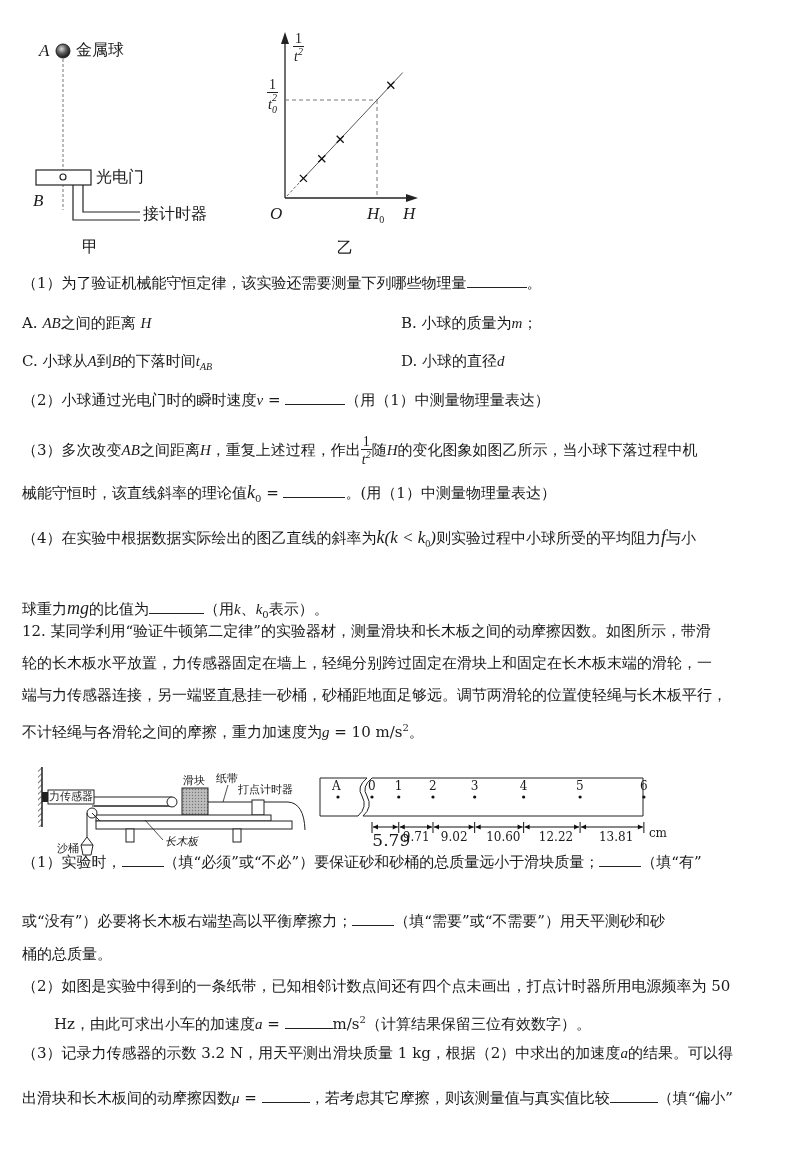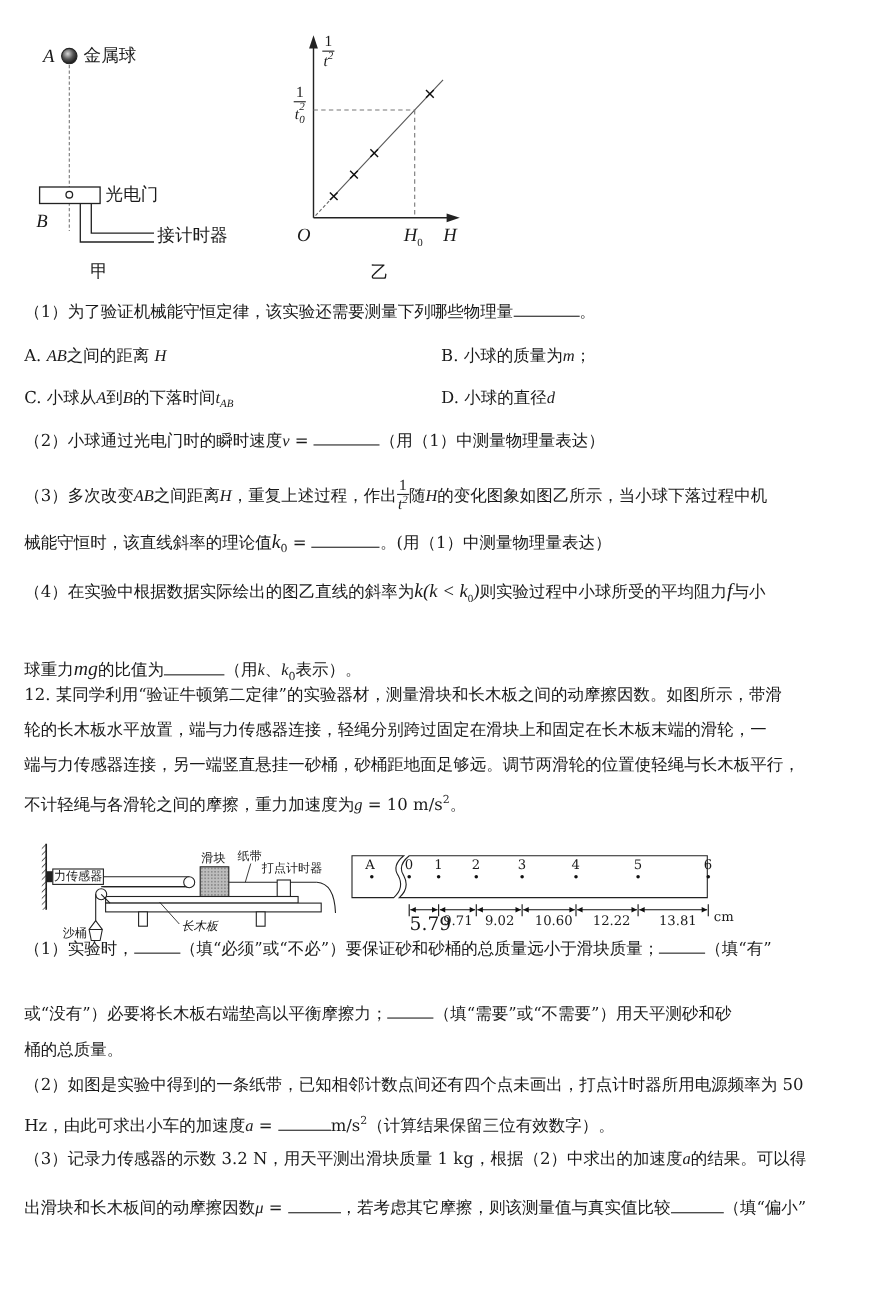--- a/index.html
+++ b/index.html
@@ -116,21 +116,21 @@
 </div>
 
 <div class="line" style="top:527px;">
   <span>（4）在实验中根据数据实际绘出的图乙直线的斜率为</span><i style="font-size:18px;">k</i><span class="it" style="font-size:17px;"><span>(k &lt; k</span><sub style="font-style:normal;">0</sub><span>)</span></span><span>则实验过程中小球所受的平均阻力</span><i style="font-size:18px;">f</i><span>与小</span>
 </div>
 <div class="line" style="top:598px;">
   <span>球重力</span><i style="font-size:18px;">mg</i><span>的比值为</span><span class="blank" style="width:55px;"></span><span>（用</span><i>k</i><span>、</span><i>k</i><sub>0</sub><span>表示）。</span>
 </div>
 
 <div class="line" style="top:621px;">12. 某同学利用“验证牛顿第二定律”的实验器材，测量滑块和长木板之间的动摩擦因数。如图所示，带滑</div>
-<div class="line" style="top:653px;">轮的长木板水平放置，端与力传感器连接，轻绳分别跨过固定在滑块上和固定在长木板末端的滑轮，一</div>
+<div class="line" style="top:653px;">轮的长木板水平放置，力传感器固定在墙上，轻绳分别跨过固定在滑块上和固定在长木板末端的滑轮，一</div>
 <div class="line" style="top:685px;">端与力传感器连接，另一端竖直悬挂一砂桶，砂桶距地面足够远。调节两滑轮的位置使轻绳与长木板平行，</div>
 <div class="line" style="top:718px;">
   <span>不计轻绳与各滑轮之间的摩擦，重力加速度为</span><i>g</i><span> = 10 m/s</span><sup>2</sup><span>。</span>
 </div>
 
 <div class="abs" style="left:20px;top:755px;width:290px;height:115px;">
   <svg width="290" height="115">
     <defs>
       <pattern id="hatch" width="4" height="4" patternUnits="userSpaceOnUse" patternTransform="rotate(45)">
         <line x1="0" y1="0" x2="0" y2="4" stroke="#222" stroke-width="1.2"></line>
@@ -247,21 +247,21 @@
 
 <div class="line" style="top:852px;">
   <span>（1）实验时，</span><span class="blank" style="width:42px;"></span><span>（填“必须”或“不必”）要保证砂和砂桶的总质量远小于滑块质量；</span><span class="blank" style="width:42px;"></span><span>（填“有”</span>
 </div>
 <div class="line" style="top:911px;">
   <span>或“没有”）必要将长木板右端垫高以平衡摩擦力；</span><span class="blank" style="width:42px;"></span><span>（填“需要”或“不需要”）用天平测砂和砂</span>
 </div>
 <div class="line" style="top:944px;">桶的总质量。</div>
 
 <div class="line" style="top:976px;">（2）如图是实验中得到的一条纸带，已知相邻计数点间还有四个点未画出，打点计时器所用电源频率为 50</div>
-<div class="line" style="top:1010px;">
+<div class="line" style="top:1010px;margin-left:32px;">
   <span>Hz，由此可求出小车的加速度</span><i>a</i><span> = </span><span class="blank" style="width:48px;"></span><span>m/s</span><sup>2</sup><span>（计算结果保留三位有效数字）。</span>
 </div>
 
 <div class="line" style="top:1043px;">
   <span>（3）记录力传感器的示数 3.2 N，用天平测出滑块质量 1 kg，根据（2）中求出的加速度</span><i>a</i><span>的结果。可以得</span>
 </div>
 <div class="line" style="top:1088px;">
   <span>出滑块和长木板间的动摩擦因数</span><i>μ</i><span> = </span><span class="blank" style="width:48px;"></span><span>，若考虑其它摩擦，则该测量值与真实值比较</span><span class="blank" style="width:48px;"></span><span>（填“偏小”</span>
 </div>
 

